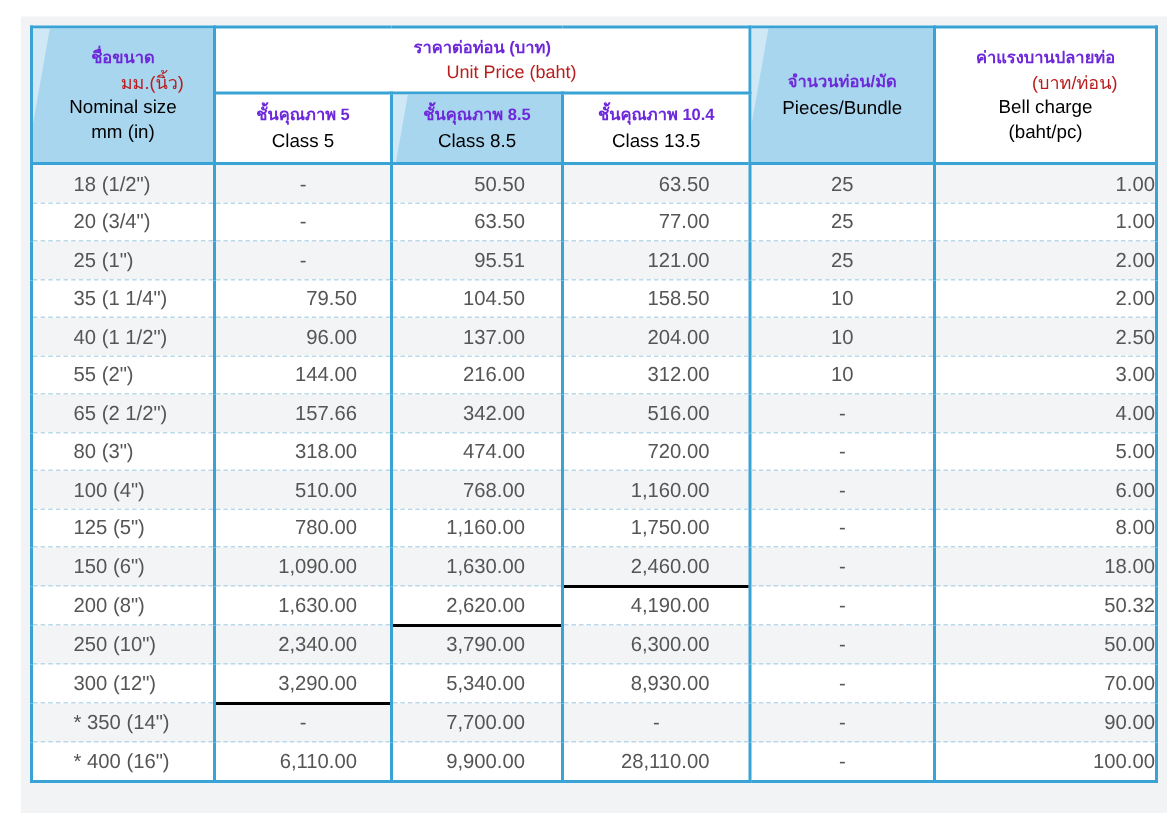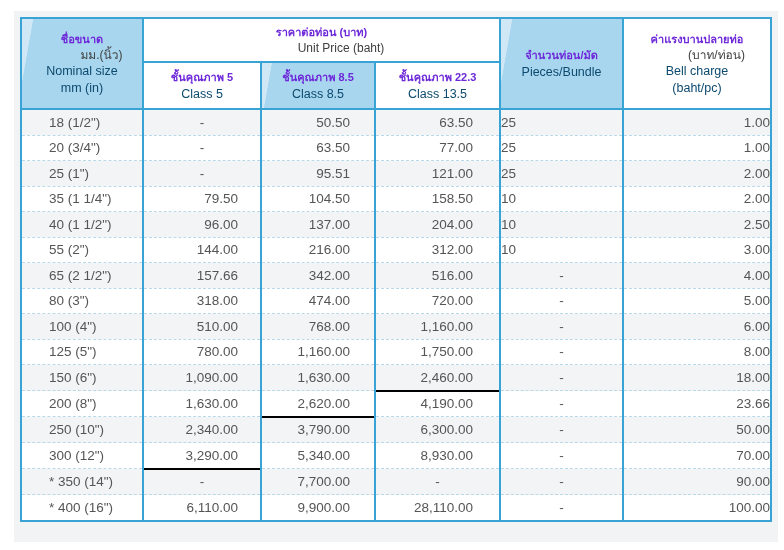--- a/index.html
+++ b/index.html
@@ -13,34 +13,34 @@
   table.price col.c2 { width: 114px; }
   table.price col.c3 { width: 125px; }
   table.price col.c4 { width: 123px; }
   table.price col.c5 { width: 148px; }
   th, td { border-left: 2px solid #3aa3d6; border-right: 2px solid #3aa3d6; padding: 0; }
   thead th { border: 2px solid #3aa3d6; font-weight: normal; text-align: center; vertical-align: middle; position: relative; }
   .hl { background: #a9d6ef; overflow: hidden; }
   .hl::before { content: ""; position: absolute; left: 0; top: 0; right: 0; height: 100%;
                 background: linear-gradient(100deg, rgba(255,255,255,0.45) 0 8%, rgba(255,255,255,0) 8.5%); pointer-events: none; }
   .th-th { display: block; font-size: 11px; color: #6d28d9; font-weight: bold; line-height: 17px; }
-  .th-sub { display: block; font-size: 12px; color: #404040; line-height: 15px; padding-left: 39px; }
-  .th-sub2 { display: block; font-size: 12.5px; color: #0c4a6e; line-height: 17px; }
+  .th-sub { display: block; font-size: 12px; color: #b91c1c; line-height: 15px; padding-left: 39px; }
+  .th-sub2 { display: block; font-size: 12.5px; color: #000000; line-height: 17px; }
   tr.h1 th { height: 42px; }
   tr.h2 th { height: 45px; }
   tbody td { height: 24.5px; font-size: 13.5px; color: #555; border-bottom: 1px dashed #b9d9ea; }
   tbody tr:nth-child(odd) td { background: #f3f4f5; }
   tbody tr:nth-child(even) td { background: #ffffff; }
   tbody tr:last-child td { border-bottom: 2px solid #3aa3d6; }
   td.size { text-align: left; padding-left: 27px; }
   td.num { text-align: right; }
   td.c1 { padding-right: 22px; }
   td.c2 { padding-right: 24px; text-align: right; }
   td.c3 { padding-right: 26px; }
-  td.c4 { text-align: left; }
+  td.c4 { text-align: center; }
   td.c5 { text-align: right; }
   td.dash { text-align: center; padding-right: 0; }
   td.step-top { border-top: 2px solid #000000; }
 </style>
 </head>
 <body>
 
 <div class="panel"></div>
 
 <table class="price">
@@ -78,21 +78,21 @@
     <tr class="h2">
       <th>
         <span class="th-th">ชั้นคุณภาพ 5</span>
         <span class="th-sub2">Class 5</span>
       </th>
       <th class="hl">
         <span class="th-th">ชั้นคุณภาพ 8.5</span>
         <span class="th-sub2">Class 8.5</span>
       </th>
       <th>
-        <span class="th-th">ชั้นคุณภาพ 22.3</span>
+        <span class="th-th">ชั้นคุณภาพ 10.4</span>
         <span class="th-sub2">Class 13.5</span>
       </th>
     </tr>
   </thead>
   <tbody id="rows">
       <tr>
         <td class="size">18 (1/2")</td>
         <td class="num c1 dash">-</td>
         <td class="num c2">50.50</td>
         <td class="num c3">63.50</td>
@@ -178,21 +178,21 @@
         <td class="num c3">2,460.00</td>
         <td class="c4 dash">-</td>
         <td class="num c5">18.00</td>
       </tr>
       <tr>
         <td class="size">200 (8")</td>
         <td class="num c1">1,630.00</td>
         <td class="num c2">2,620.00</td>
         <td class="num c3 step-top">4,190.00</td>
         <td class="c4 dash">-</td>
-        <td class="num c5">23.66</td>
+        <td class="num c5">50.32</td>
       </tr>
       <tr>
         <td class="size">250 (10")</td>
         <td class="num c1">2,340.00</td>
         <td class="num c2 step-top">3,790.00</td>
         <td class="num c3">6,300.00</td>
         <td class="c4 dash">-</td>
         <td class="num c5">50.00</td>
       </tr>
       <tr>

